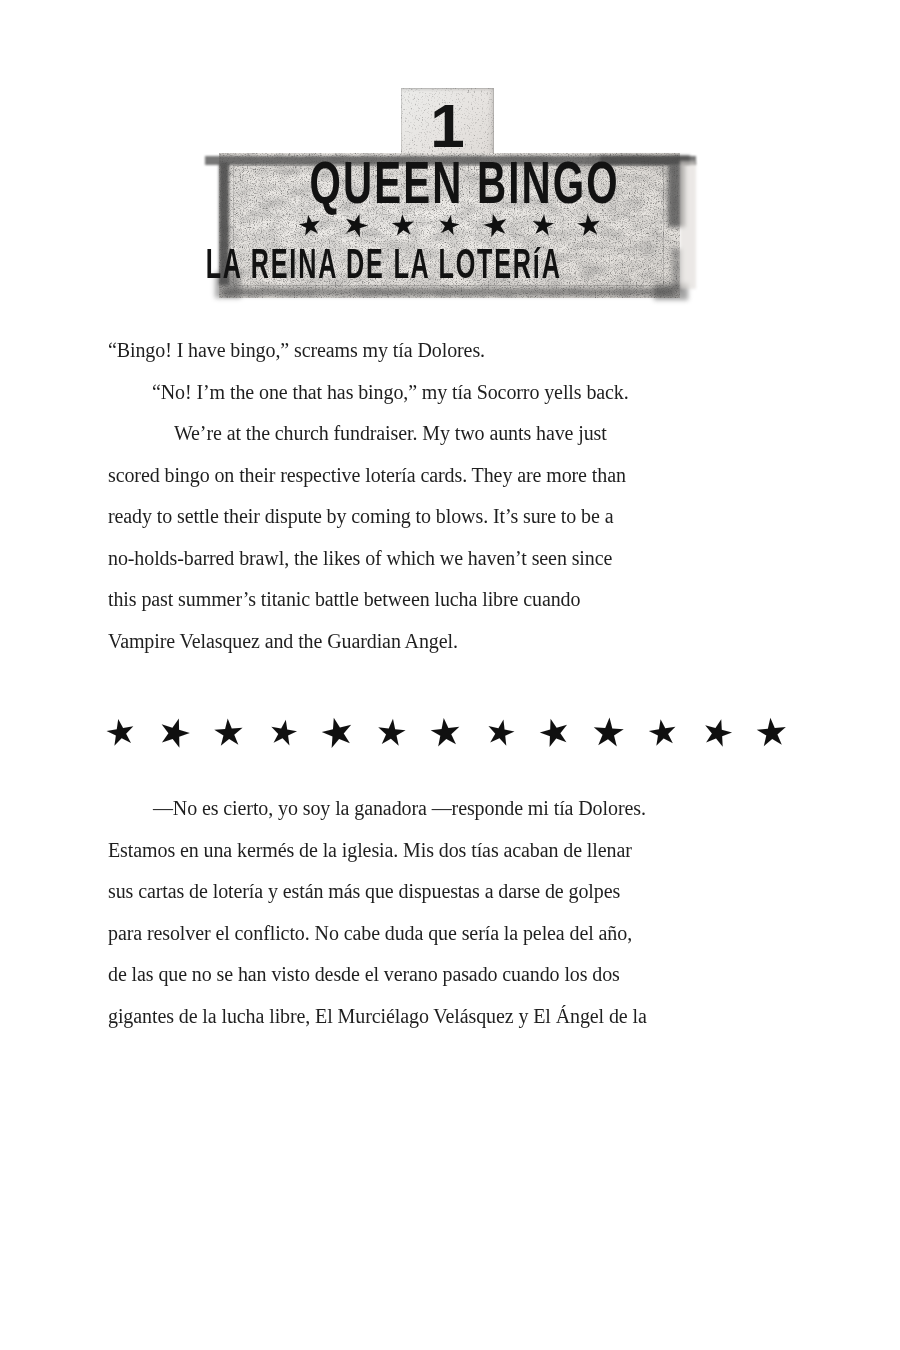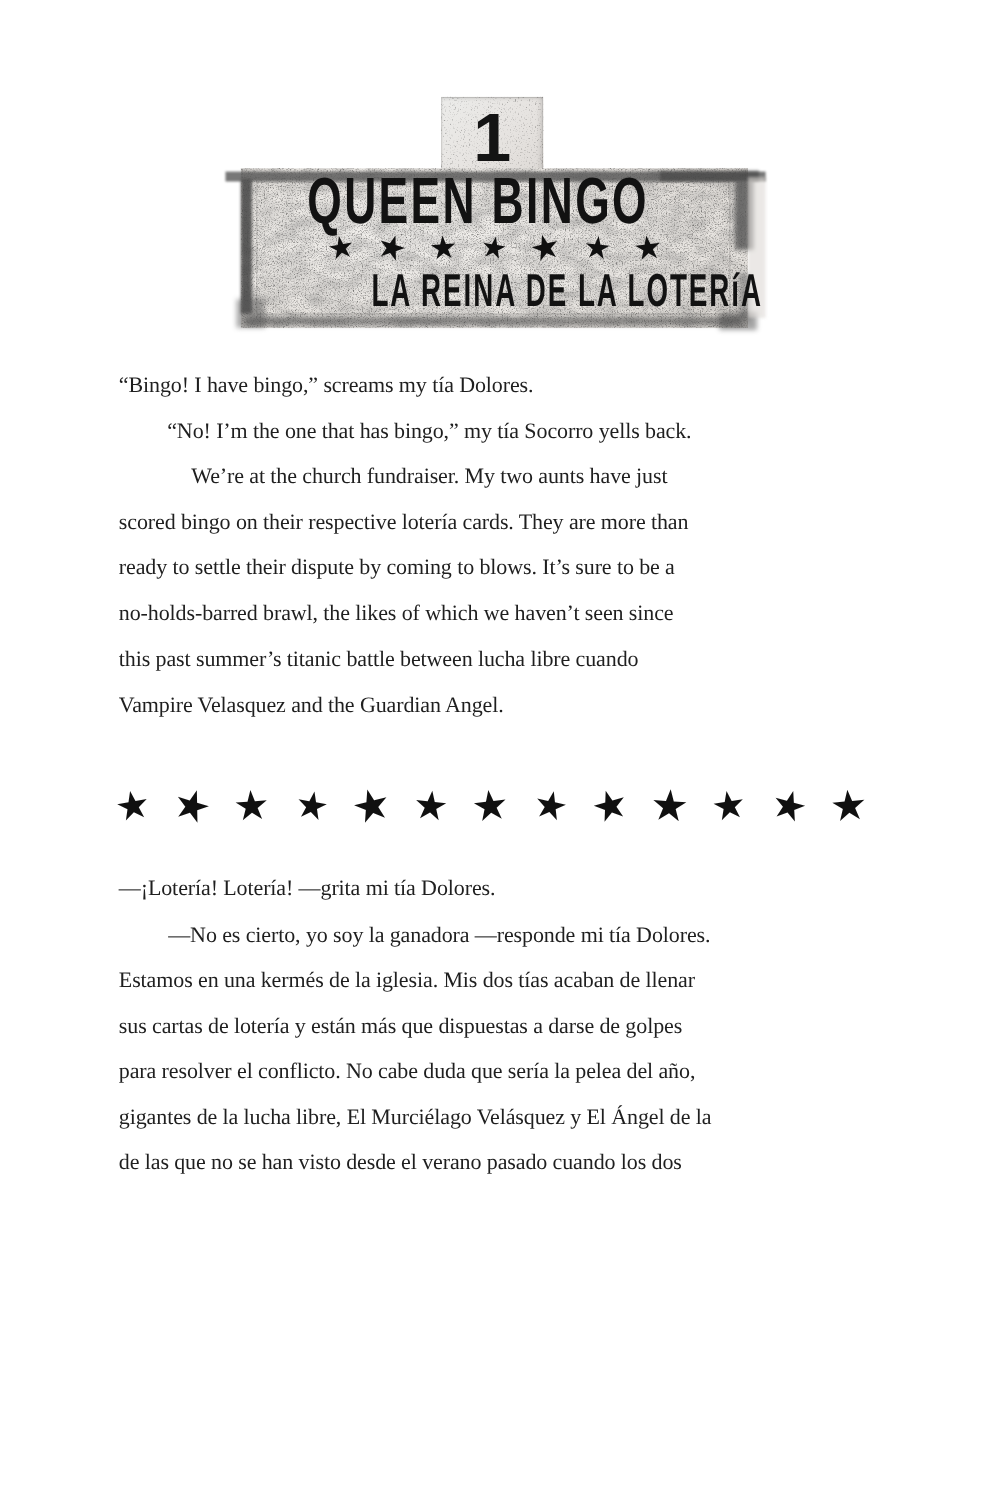--- a/index.html
+++ b/index.html
@@ -65,21 +65,21 @@
   .banner-ext { position: absolute; left: 461px; top: 8px; width: 16px; height: 128px; background: #dedad6; opacity: 0.6; filter: blur(1.5px); }
 
   .banner-content {
     position: relative;
     z-index: 3;
     display: flex;
     flex-direction: column;
     align-items: center;
     padding-top: 4px;
   }
-  .title-row { display: flex; justify-content: flex-start; width: 100%; }
+  .title-row { display: flex; justify-content: flex-end; width: 100%; }
   .q-title {
     font-family: "Liberation Sans", sans-serif;
     font-weight: bold;
     font-size: 56px;
     line-height: 52px;
     letter-spacing: 3px;
     color: #121212;
     white-space: pre;
     transform: scale(0.72, 1.06);
     transform-origin: center center;
@@ -235,22 +235,21 @@
       <span class="star">★</span>
       <span class="star">★</span>
       <span class="star">★</span>
       <span class="star">★</span>
       <span class="star">★</span>
       <span class="star">★</span>
       <span class="star">★</span>
     </div>
 
   <div class="text-block es">
-      <div class="line">—¡Lotería! Lotería! —grita mi tía Dolores.</div>
       <div class="line indent">—No es cierto, yo soy la ganadora —responde mi tía Dolores.</div>
       <div class="line">Estamos en una kermés de la iglesia. Mis dos tías acaban de llenar</div>
       <div class="line">sus cartas de lotería y están más que dispuestas a darse de golpes</div>
       <div class="line">para resolver el conflicto. No cabe duda que sería la pelea del año,</div>
+      <div class="line">de las que no se han visto desde el verano pasado cuando los dos</div>
       <div class="line">gigantes de la lucha libre, El Murciélago Velásquez y El Ángel de la</div>
-      <div class="line">de las que no se han visto desde el verano pasado cuando los dos</div>
     </div>
 
 </div>
 
 </body></html>

